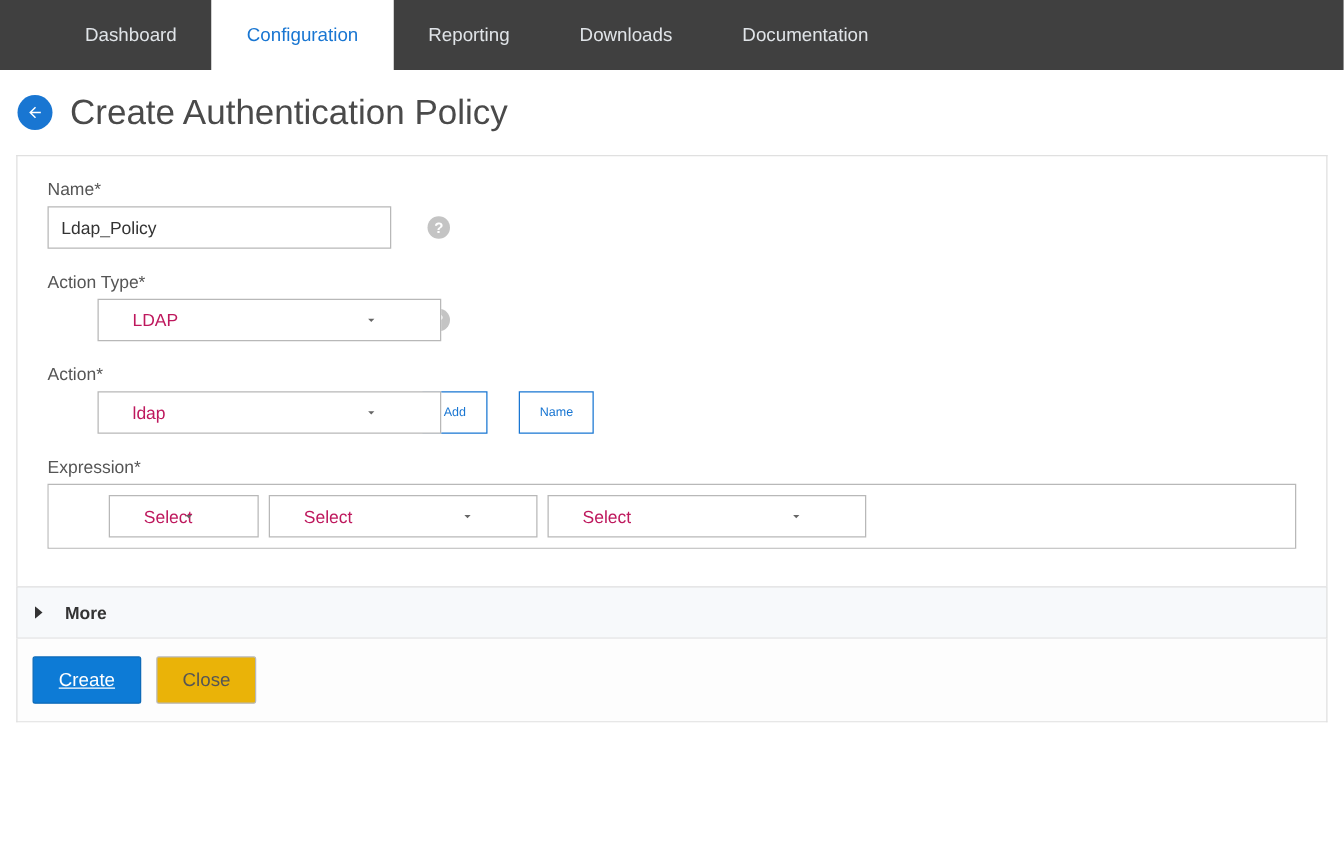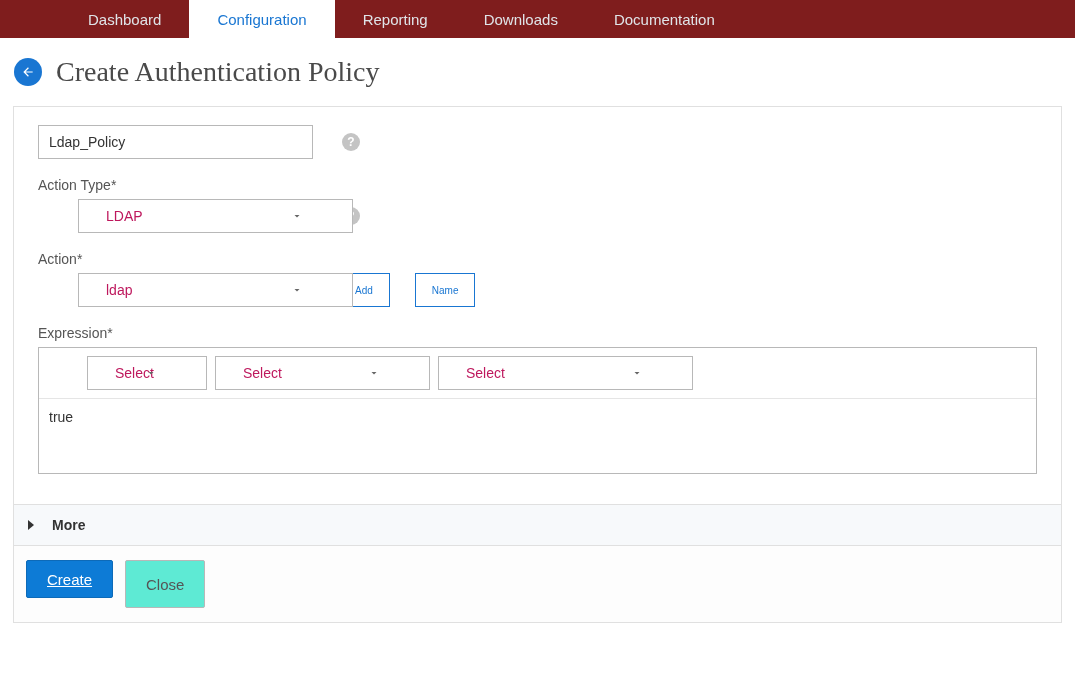--- a/index.html
+++ b/index.html
@@ -4,43 +4,42 @@
   <style>
     * { box-sizing: border-box; margin: 0; padding: 0; }
     body {
       font-family: -apple-system, BlinkMacSystemFont, "Segoe UI", Arial, sans-serif;
       font-size: 14px;
       color: #333;
       background: #fff;
       width: 1075px;
     }
     .nav-bar {
-      background: #7f1d1d;
-      display: flex;
-      height: 38px;
-      padding-left: 60px;
+      background: #404040;
+      display: flex;
+      height: 56px;
+      padding-left: 40px;
     }
     .nav-item {
       padding: 0 28px;
       display: flex;
       align-items: center;
       color: #e0e4e8;
       font-size: 15px;
       cursor: pointer;
     }
     .nav-item.active {
       background: #fff;
       color: #1976d2;
     }
     .page-header {
       display: flex;
       align-items: center;
       padding: 18px 14px 18px 14px;
       gap: 14px;
-      font-family: Liberation Serif, serif;
     }
     .back-circle {
       width: 28px;
       height: 28px;
       border-radius: 50%;
       background: #1976d2;
       display: flex;
       align-items: center;
       justify-content: center;
       cursor: pointer;
@@ -173,24 +172,24 @@
       padding: 0 20px;
       border: 1px solid #0d6ab8;
       background: #0d7bd6;
       color: #fff;
       font-size: 15px;
       cursor: pointer;
       border-radius: 2px;
       text-decoration: underline;
     }
     .btn-secondary {
-      height: 48px;
+      height: 38px;
       padding: 0 20px;
       border: 1px solid #b8b8b8;
-      background: #5eead4;
+      background: #eab308;
       color: #555;
       font-size: 15px;
       cursor: pointer;
       border-radius: 2px;
     }
   </style>
 </head>
 <body>
 
 <div class="nav-bar">
@@ -206,20 +205,21 @@
     <svg width="14" height="14" viewBox="0 0 24 24">
         <path d="M20 11H7.83l5.59-5.59L12 4l-8 8 8 8 1.41-1.41L7.83 13H20v-2z"></path>
       </svg>
   </div>
   <h1 class="page-title">Create Authentication Policy</h1>
 </div>
 
 <div class="form-area">
 
   <div class="form-group">
+    <label class="form-label">Name*</label>
     <div class="input-row">
       <input type="text" class="text-input" value="Ldap_Policy" style="">
       <div class="help-icon">?</div>
     </div>
   </div>
 
   <div class="form-group">
     <label class="form-label">Action Type*</label>
     <div class="input-row">
       <div class="select-wrap">
@@ -262,21 +262,20 @@
               <path d="M7 10l5 5 5-5z"></path>
             </svg>
         </div>
         <div class="select-wrap lg">
           <button class="select-input">Select</button>
           <svg class="select-caret" width="12" height="12" viewBox="0 0 24 24" fill="#666">
               <path d="M7 10l5 5 5-5z"></path>
             </svg>
         </div>
       </div>
-      <textarea class="expression-textarea" style="">true</textarea>
     </div>
   </div>
 
 </div>
 
 <div class="more-bar">
   <svg width="8" height="10" viewBox="0 0 8 10" fill="#333">
       <path d="M0 0 L6 5 L0 10 Z"></path>
     </svg>
   <span class="more-label">More</span>

